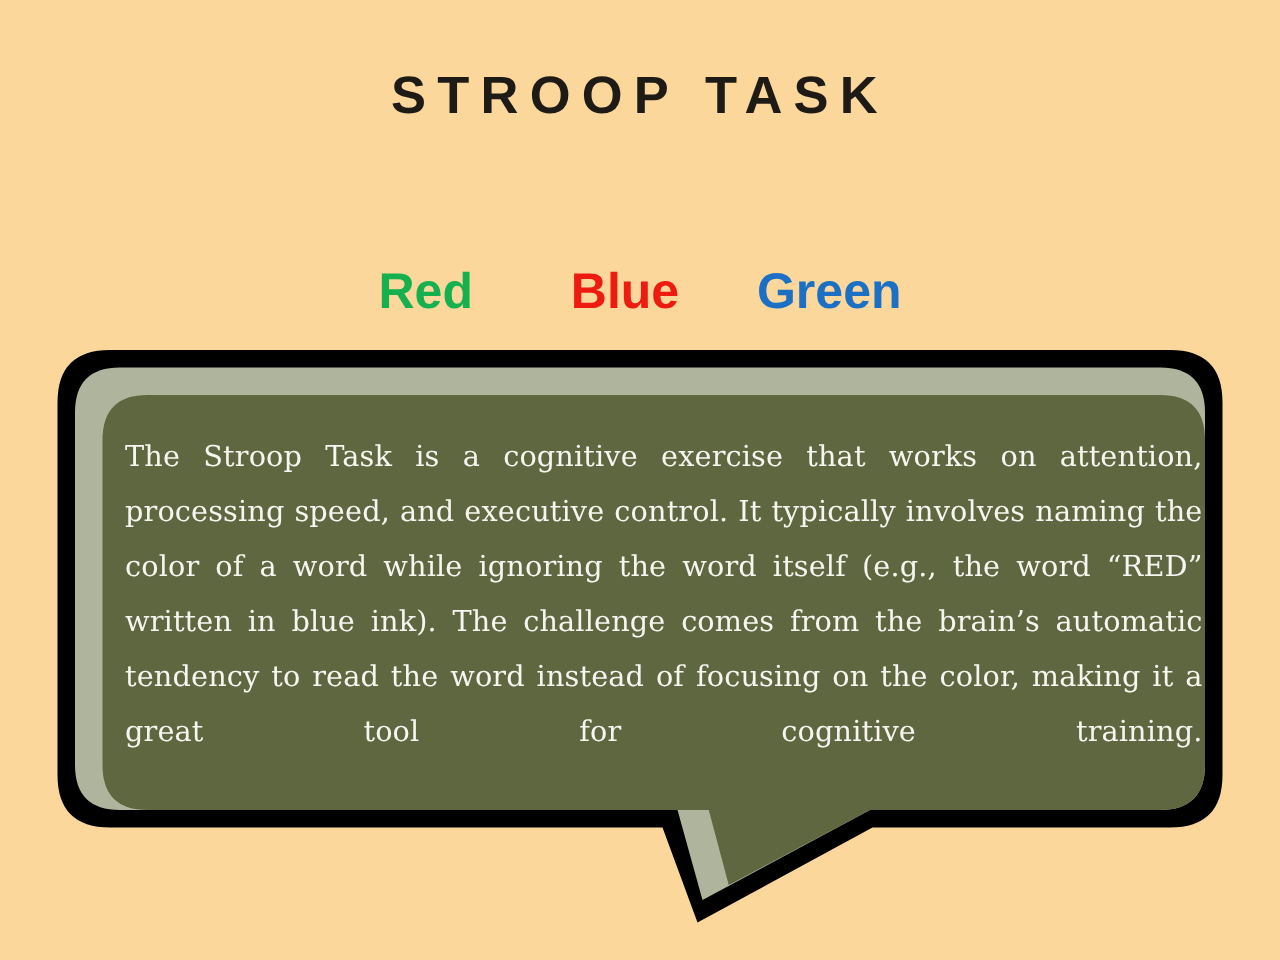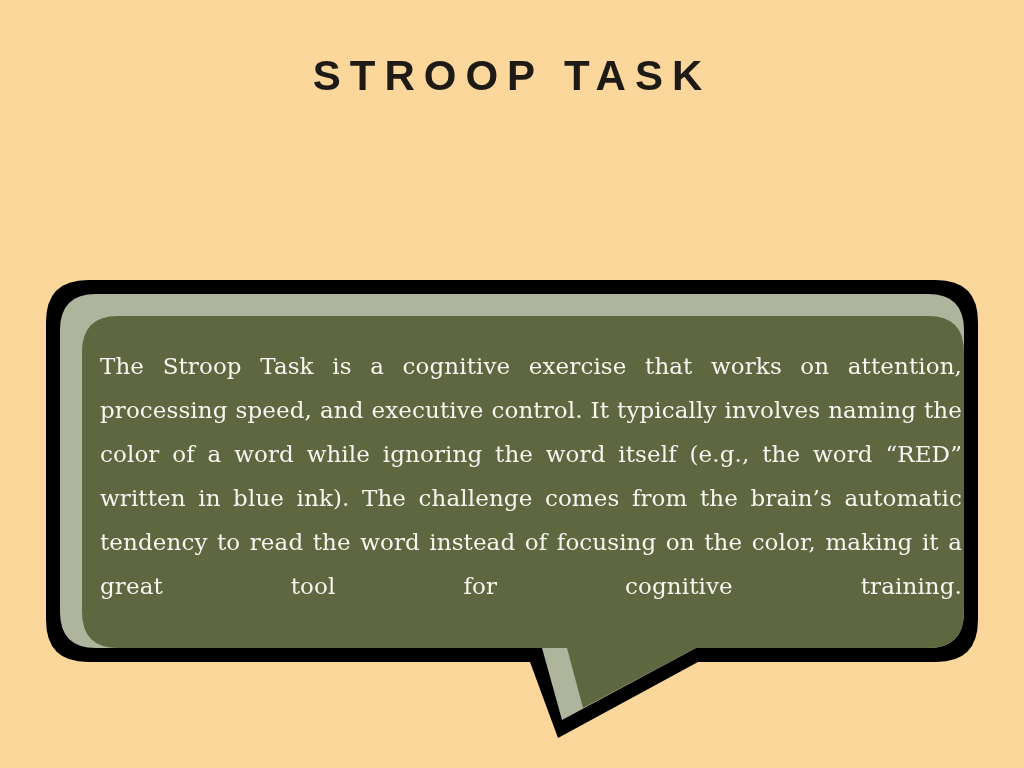--- a/index.html
+++ b/index.html
@@ -94,20 +94,27 @@
     width: 100%;
   }
 </style>
 </head>
 <body style="background: rgb(251, 215, 156);">
 
 <div class="slide" style="background: rgb(251, 215, 156);">
 
   <div class="title" style="color: rgb(30, 27, 23);">STROOP TASK</div>
 
+  <div class="stroop-row">
+    <span class="stroop-word" style="color: rgb(22, 176, 79);">Red</span>
+    <span class="stroop-gap-a"></span>
+    <span class="stroop-word" style="color: rgb(238, 28, 16);">Blue</span>
+    <span class="stroop-gap-b"></span>
+    <span class="stroop-word" style="color: rgb(27, 111, 196);">Green</span>
+  </div>
 
   <div class="bubble-wrap">
     <svg class="bubble-svg" viewBox="0 0 948 470" preserveAspectRatio="none">
 
       <path id="bubbleOutline" d="M 50 8
                L 898 8
                Q 940 8 940 50
                L 940 348
                Q 940 390 898 390
                L 660 390

